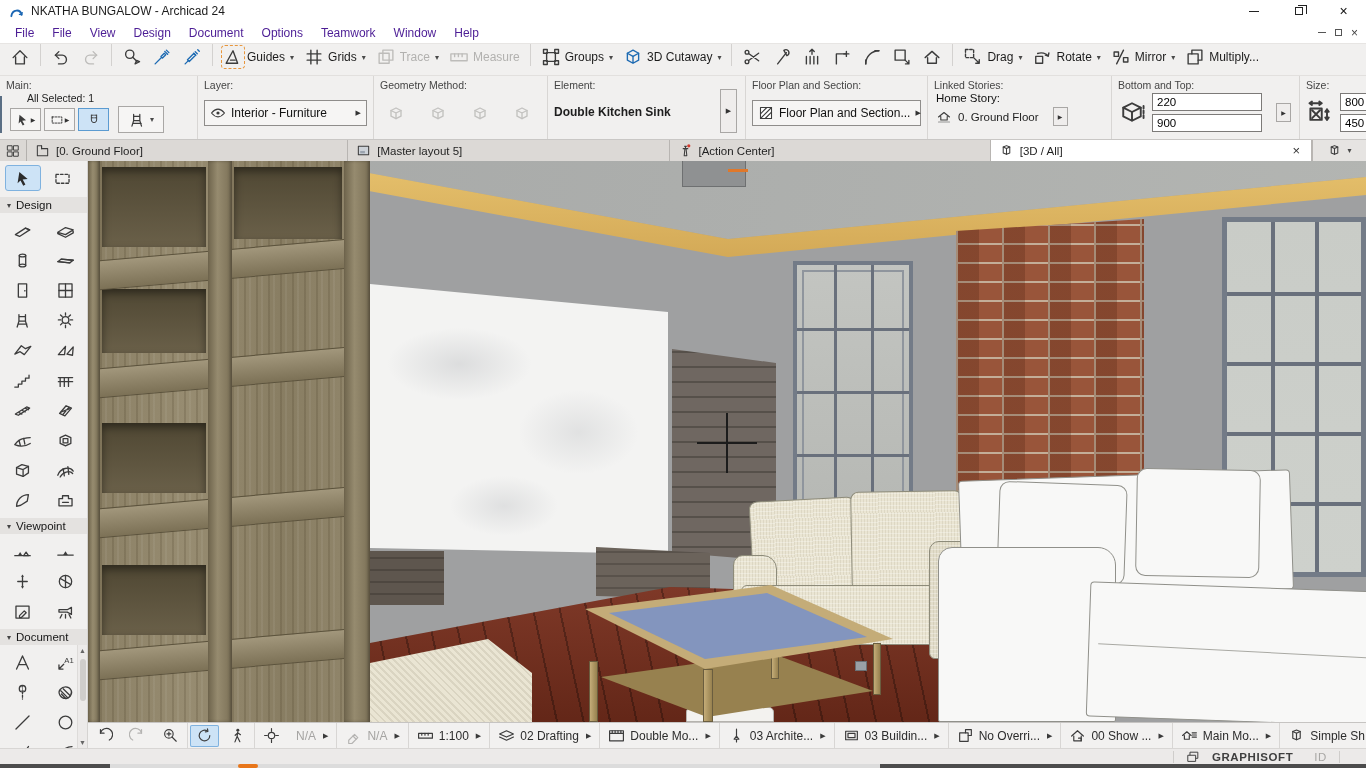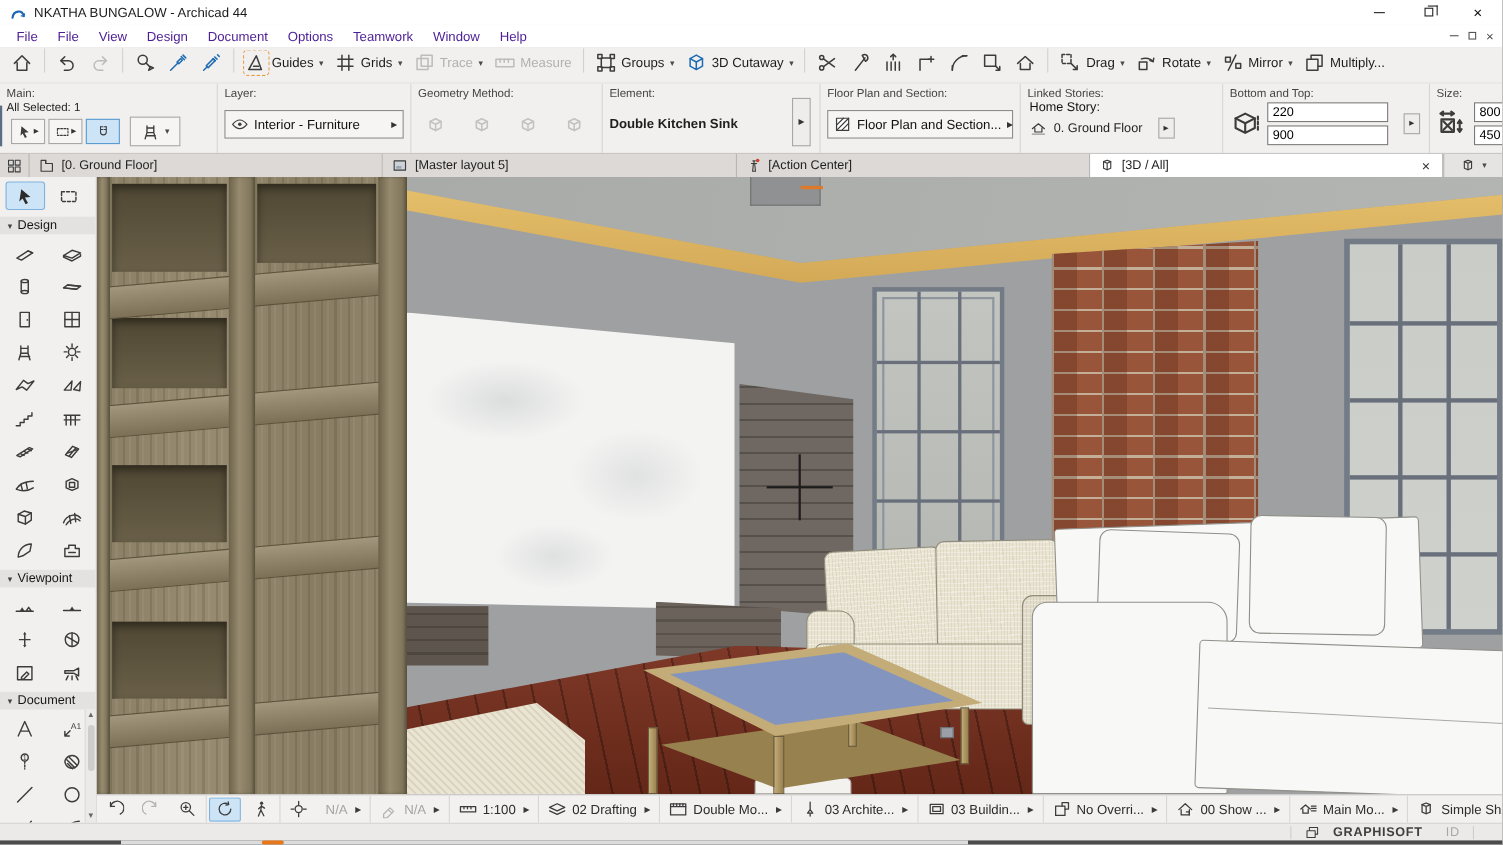--- a/index.html
+++ b/index.html
@@ -39,21 +39,21 @@
   .tb-label{font-size:12px;color:#1c1c1c;white-space:nowrap}
   .tb-btn.disabled .tb-label{color:#b2b1af}
   .chev{font-size:8px;color:#4a4a4a;margin-left:1px}
   .icon.ghost{outline:1px dashed #e8963c;outline-offset:1px;border-radius:2px}
 
   
   .infobox{position:absolute;left:0;top:76px;right:0;height:64px;background:#f1f0ef;border-bottom:1px solid #c9c7c5;display:flex;overflow:hidden}
   .ib-sec{position:relative;height:100%;border-right:1px solid #d8d6d4;padding:3px 6px 4px;flex:none}
   .ib-label{font-size:10.5px;color:#454545;margin-bottom:1px;white-space:nowrap}
   .ib-handle{position:absolute;left:0;top:20px;bottom:6px;width:2px;background:#5a6e84}
-  .ib-selected{font-size:10.5px;color:#222;margin:0 0 2px 0;white-space:nowrap}
+  .ib-selected{font-size:10.5px;color:#222;margin:0 0 2px 21px;white-space:nowrap}
   .ib-btnrow{display:flex;gap:3px;margin-left:4px;align-items:center}
   .ib-sbtn{width:31px;height:23px;border:1px solid #a9a7a5;background:#f6f5f4;display:flex;align-items:center;justify-content:center;gap:1px}
   .ib-sbtn .icon{width:14px;height:14px}
   .ib-sbtn.on{background:#cde3f6;border-color:#5b9bd1}
   .ib-sbtn .mini-arrow{font-size:6px;color:#333}
   .ib-dd{width:46px;height:27px;border:1px solid #a9a7a5;background:#f6f5f4;display:flex;align-items:center;justify-content:center;gap:3px;margin-left:6px}
   .ib-dd .icon{width:18px;height:18px}
   .ib-big{height:26px;border:1px solid #8f8d8b;background:#f6f5f4;display:flex;align-items:center;gap:5px;padding:0 5px;margin-top:9px;font-size:12px;color:#111;white-space:nowrap}
   .ib-big .flex1{flex:1}
   .mini-arrow{font-size:7px;color:#333}
@@ -209,21 +209,21 @@
 
 <div id="app">
 
   <div class="titlebar">
     <span class="icon tb-logo">
       <svg viewBox="0 0 16 16" fill="none" stroke="#1b66b3" stroke-width="2" stroke-linecap="round">
         <path d="M2.5 13C3.5 5.5 12 5 13.5 11.5"></path>
         <path d="M13.5 11.5l.7-2.4M13.5 11.5l-2.5-.4" stroke-width="1.2"></path>
       </svg>
     </span>
-    <span class="title-text">NKATHA BUNGALOW - Archicad 44</span>
+    <span class="title-text">NKATHA BUNGALOW - Archicad 24</span>
     <div class="win-controls">
       <div class="win-btn">
           <div class="glyph-min"></div>
         </div>
       <div class="win-btn">
           <div class="glyph-restore"></div>
         </div>
       <div class="win-btn">
           <span class="glyph-close">×</span>
         </div>

